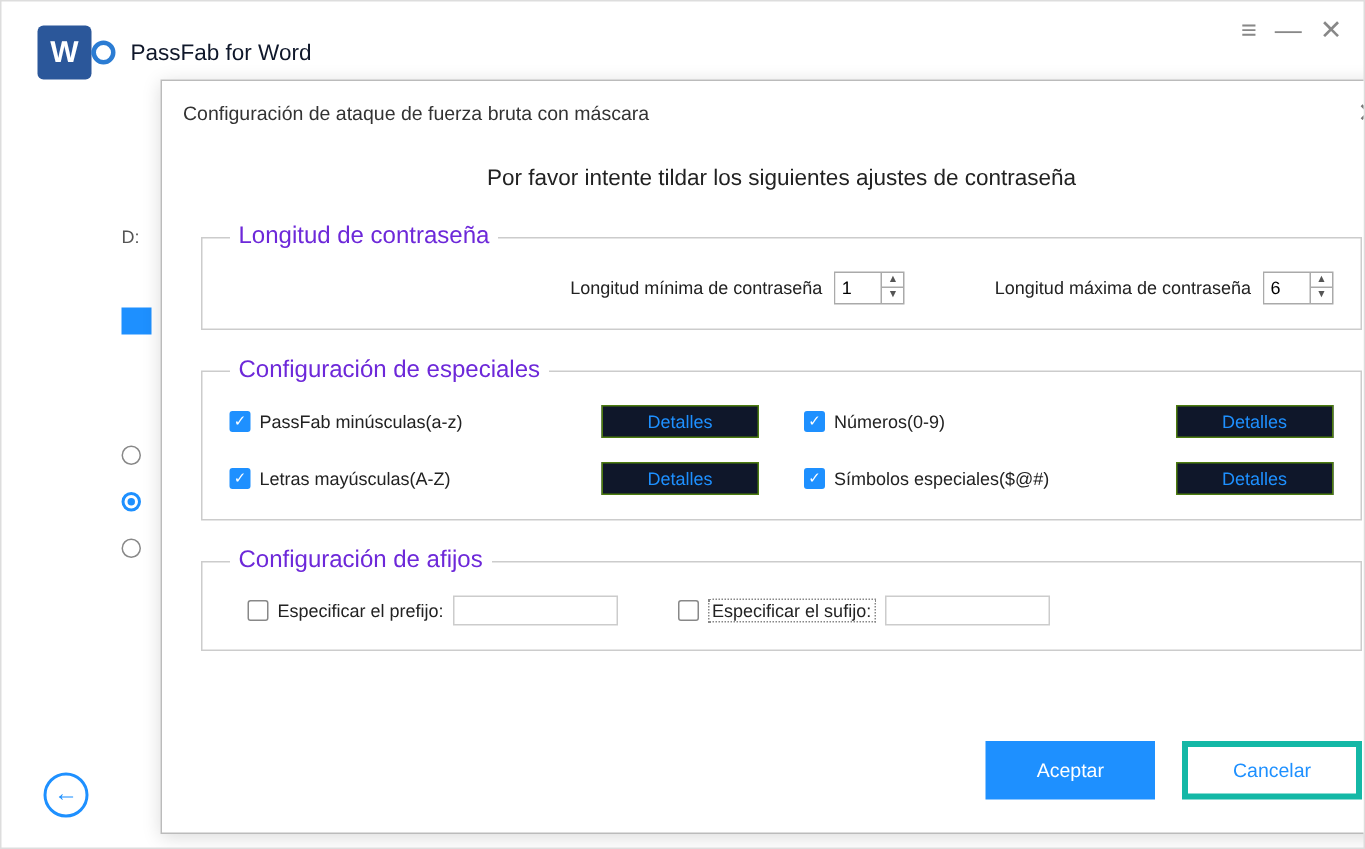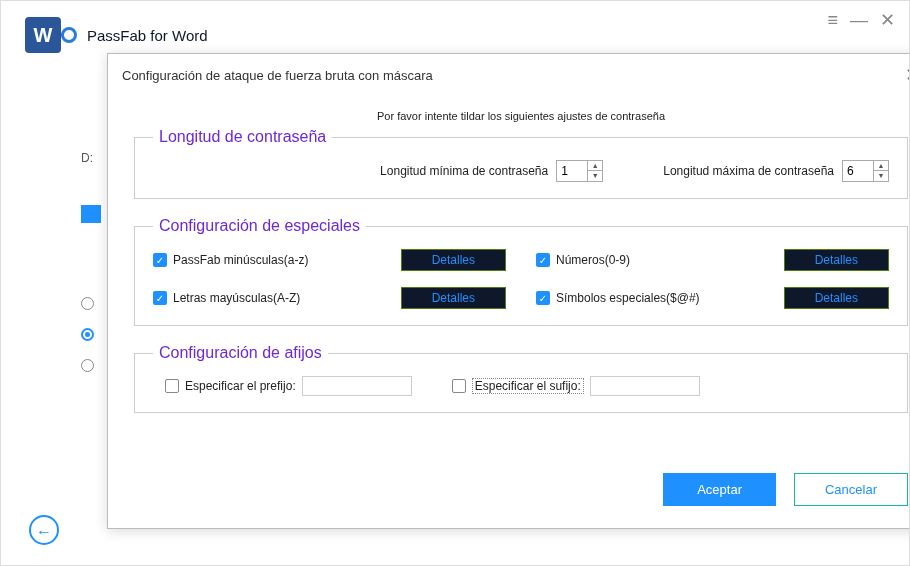--- a/index.html
+++ b/index.html
@@ -20,21 +20,21 @@
 .radio { width:13px; height:13px; border:1px solid #888; border-radius:50%; display:inline-block; position:relative; }
 .radio.checked { border-color:#1E90FF; border-width:2px; }
 .radio.checked::after { content:""; position:absolute; inset:2px; background:#1E90FF; border-radius:50%; }
 
 .back-btn { position:absolute; left:28px; bottom:20px; width:30px; height:30px; border:2px solid #1E90FF; border-radius:50%; display:flex; align-items:center; justify-content:center; color:#1E90FF; cursor:pointer; }
 
 .modal { position:absolute; left:106px; top:52px; width:828px; background:#fff; border:1px solid #bbb; box-shadow:0 2px 12px rgba(0,0,0,.15); }
 .modal-title { padding:10px 14px; font-size:13px; color:#333; display:flex; justify-content:space-between; align-items:center; }
 .modal-title .close { font-size:18px; color:#777; cursor:pointer; }
 .modal-body { padding:8px 26px 22px 26px; }
-.instr { text-align:center; font-size:11px; color:#222; margin:6px 0 6px 0; }
+.instr { text-align:center; font-size:15px; color:#222; margin:6px 0 22px 0; }
 
 fieldset { border:1px solid #ccc; padding:14px 18px 16px 18px; margin-bottom:18px; }
 legend { font-size:16px; color:#6d28d9; padding:0 6px; }
 .len-row { display:flex; justify-content:flex-end; gap:60px; padding-left:10px; }
 .len-item { display:flex; align-items:center; gap:8px; font-size:12px; color:#222; }
 .spinner { display:flex; align-items:stretch; border:1px solid #aaa; height:22px; }
 .spinner input { width:30px; border:none; padding:0 4px; font-size:12px; outline:none; }
 .spinner .btns { display:flex; flex-direction:column; border-left:1px solid #aaa; }
 .spinner .btns span { width:14px; height:10px; font-size:7px; line-height:10px; text-align:center; color:#555; cursor:pointer; border-bottom:1px solid #aaa; }
 .spinner .btns span:last-child { border-bottom:none; }
@@ -46,21 +46,21 @@
 .chk.empty { background:#fff; border:1px solid #888; }
 .details-btn { border:1px solid #4d7c0f; color:#1E90FF; background:#0f172a; font-size:12px; padding:3px 30px; cursor:pointer; }
 
 .affix-row { display:flex; gap:40px;margin-left:12px; }
 .affix-item { display:flex; align-items:center; gap:6px; font-size:12px; color:#222; }
 .affix-item input[type=text] { border:1px solid #ccc; height:20px; width:110px; padding:0 4px; font-size:12px; }
 .dotted { border:1px dotted #888; padding:0 2px; }
 
 .modal-footer { display:flex; justify-content:flex-end; gap:18px; padding:20px 26px 22px 0; }
 .btn-primary { background:#1E90FF; color:#fff; border:none; padding:8px 34px; font-size:13px; cursor:pointer; }
-.btn-secondary { background:#fff; color:#1E90FF; border:1px solid #14b8a6; padding:8px 30px; font-size:13px; cursor:pointer; }
+.btn-secondary { background:#fff; color:#1E90FF; border:4px solid #14b8a6; padding:8px 30px; font-size:13px; cursor:pointer; }
 
 .tabstrip { position:absolute; left:80px; top:204px; width:20px; height:18px; background:#1E90FF; }
 </style>
 </head>
 <body>
 
 <div class="titlebar">
   <span>≡</span>
   <span>—</span>
   <span>✕</span>

